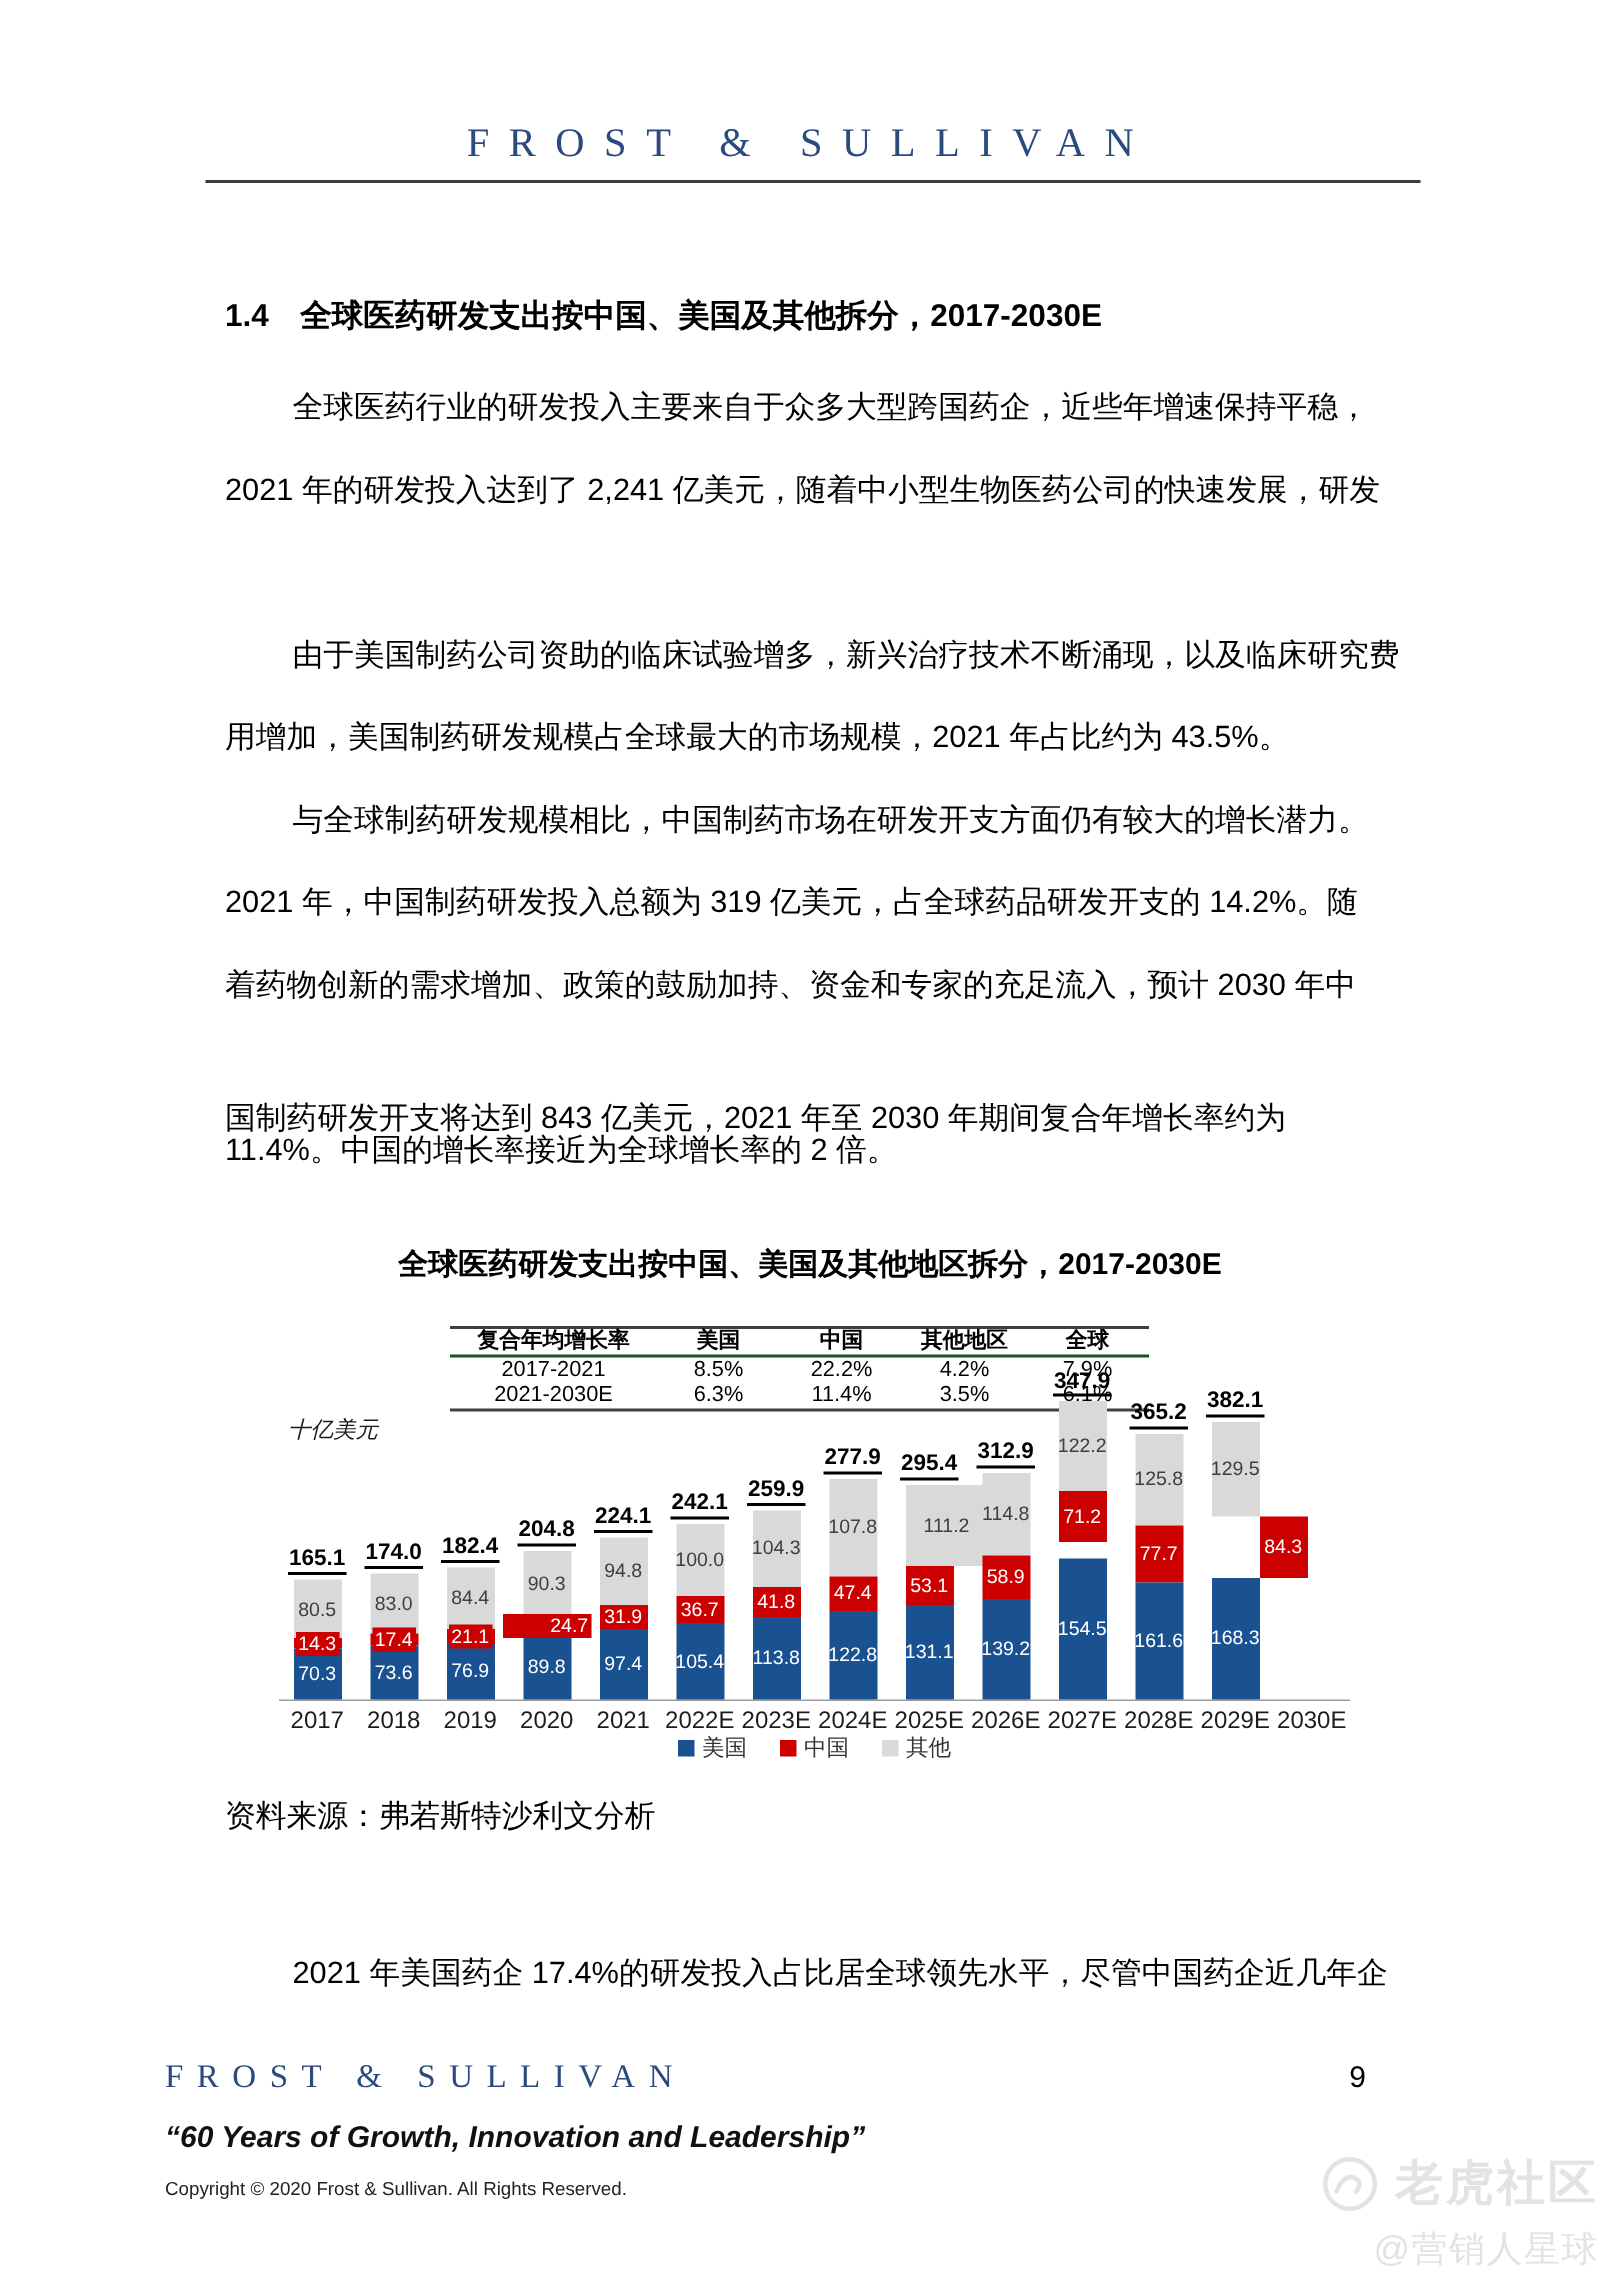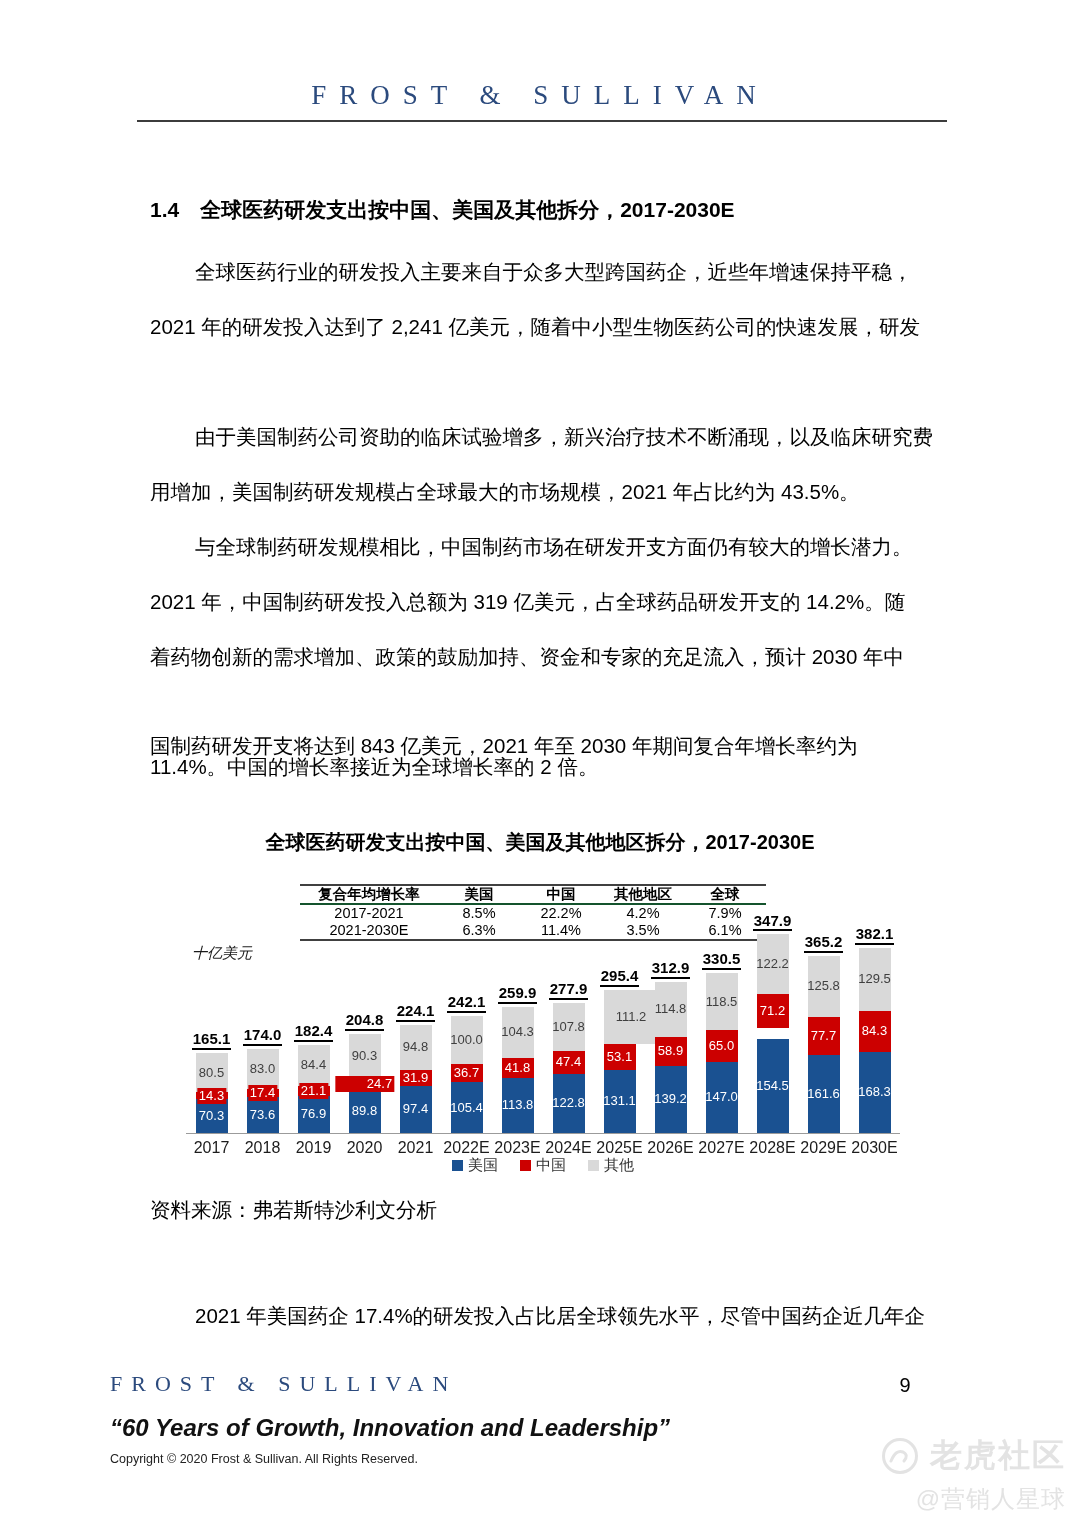--- a/index.html
+++ b/index.html
@@ -39,21 +39,21 @@
   .xlbl{width:51px;text-align:center;font-size:16px;color:#1c1c1c;white-space:nowrap;}
   .legend{position:absolute;top:1156px;left:186px;width:714px;display:flex;
           justify-content:center;align-items:center;gap:22px;font-size:15px;color:#333;}
   .legend-item{display:flex;align-items:center;gap:5px;}
   .sq{width:11px;height:11px;display:inline-block;}
   .source{position:absolute;top:1196px;left:150px;font-size:20.5px;}
   
   .ftr-logo{position:absolute;top:1371px;left:110px;
             font-family:"Liberation Serif","DejaVu Serif",serif;font-size:22px;
             color:#2B4A7D;letter-spacing:9px;white-space:nowrap;}
-  .tagline{position:absolute;top:1414px;left:110px;font-size:24px;font-weight:bold;
+  .tagline{position:absolute;top:1414px;left:110px;font-size:20px;font-weight:bold;
            font-style:italic;color:#111;}
   .copyright{position:absolute;top:1452px;left:110px;font-size:12.5px;color:#222;}
   .pagenum{position:absolute;top:1374px;left:880px;width:50px;text-align:center;font-size:20px;}
   
   .wm{position:absolute;top:1434px;right:14px;text-align:right;color:#e3e3e3;}
   .wm-row{display:flex;align-items:center;gap:10px;justify-content:space-between;}
   .wm-main{font-size:32px;letter-spacing:2px;font-weight:bold;}
   .wm-sub{margin-top:5px;font-size:24px;letter-spacing:1px;}
 </style>
 </head>
@@ -201,21 +201,21 @@
             <span class="seg-lbl lbl-china" style="background: rgb(204, 0, 0);">41.8</span>
           </div>
           <div class="seg" style="height: 55.0792px; background: rgb(26, 81, 145);">
             <span class="seg-lbl lbl-us">113.8</span>
           </div>
         </div>
       </div>
       <div class="col">
         <div class="total">277.9</div>
         <div class="stack">
-          <div class="seg" style="height: 48px; background: rgb(217, 217, 217);">
+          <div class="seg" style="height: 65px; background: rgb(217, 217, 217);">
             <span class="seg-lbl lbl-other">107.8</span>
           </div>
           <div class="seg" style="height: 22.9416px; background: rgb(204, 0, 0);">
             <span class="seg-lbl lbl-china" style="background: rgb(204, 0, 0);">47.4</span>
           </div>
           <div class="seg" style="height: 59.4352px; background: rgb(26, 81, 145);">
             <span class="seg-lbl lbl-us">122.8</span>
           </div>
         </div>
       </div>
@@ -241,34 +241,20 @@
           </div>
           <div class="seg" style="height: 28.5076px; background: rgb(204, 0, 0);">
             <span class="seg-lbl lbl-china" style="background: rgb(204, 0, 0);">58.9</span>
           </div>
           <div class="seg" style="height: 67.3728px; background: rgb(26, 81, 145);">
             <span class="seg-lbl lbl-us">139.2</span>
           </div>
         </div>
       </div>
       <div class="col">
-        <div class="total">330.5</div>
-        <div class="stack">
-          <div class="seg" style="height: 57.354px; background: rgb(217, 217, 217);">
-            <span class="seg-lbl lbl-other">118.5</span>
-          </div>
-          <div class="seg" style="height: 31.46px; background: rgb(204, 0, 0);">
-            <span class="seg-lbl lbl-china" style="background: rgb(204, 0, 0);">65.0</span>
-          </div>
-          <div class="seg" style="height: 71.148px; background: rgb(26, 81, 145);">
-            <span class="seg-lbl lbl-us">147.0</span>
-          </div>
-        </div>
-      </div>
-      <div class="col">
         <div class="total">347.9</div>
         <div class="stack">
           <div class="seg" style="height: 59.1448px; background: rgb(217, 217, 217);">
             <span class="seg-lbl lbl-other">122.2</span>
           </div>
           <div class="seg" style="height: 34.4608px; background: rgb(204, 0, 0);">
             <span class="seg-lbl lbl-china" style="background: rgb(204, 0, 0);">71.2</span>
           </div>
           <div class="seg" style="height: 94px; background: rgb(26, 81, 145); margin-top: 11px;">
             <span class="seg-lbl lbl-us">154.5</span>
@@ -288,21 +274,21 @@
             <span class="seg-lbl lbl-us">161.6</span>
           </div>
         </div>
       </div>
       <div class="col">
         <div class="total">382.1</div>
         <div class="stack">
           <div class="seg" style="height: 62.678px; background: rgb(217, 217, 217);">
             <span class="seg-lbl lbl-other">129.5</span>
           </div>
-          <div class="seg" style="height: 40.8012px; background: rgb(204, 0, 0);">
+          <div class="seg" style="height: 40.8012px; background: rgb(204, 0, 0); margin-left: 32px;">
             <span class="seg-lbl lbl-china" style="background: rgb(204, 0, 0);">84.3</span>
           </div>
           <div class="seg" style="height: 81.4572px; background: rgb(26, 81, 145);">
             <span class="seg-lbl lbl-us">168.3</span>
           </div>
         </div>
       </div>
     </div>
   <div class="xlabels">
       <span class="xlbl">2017</span>

